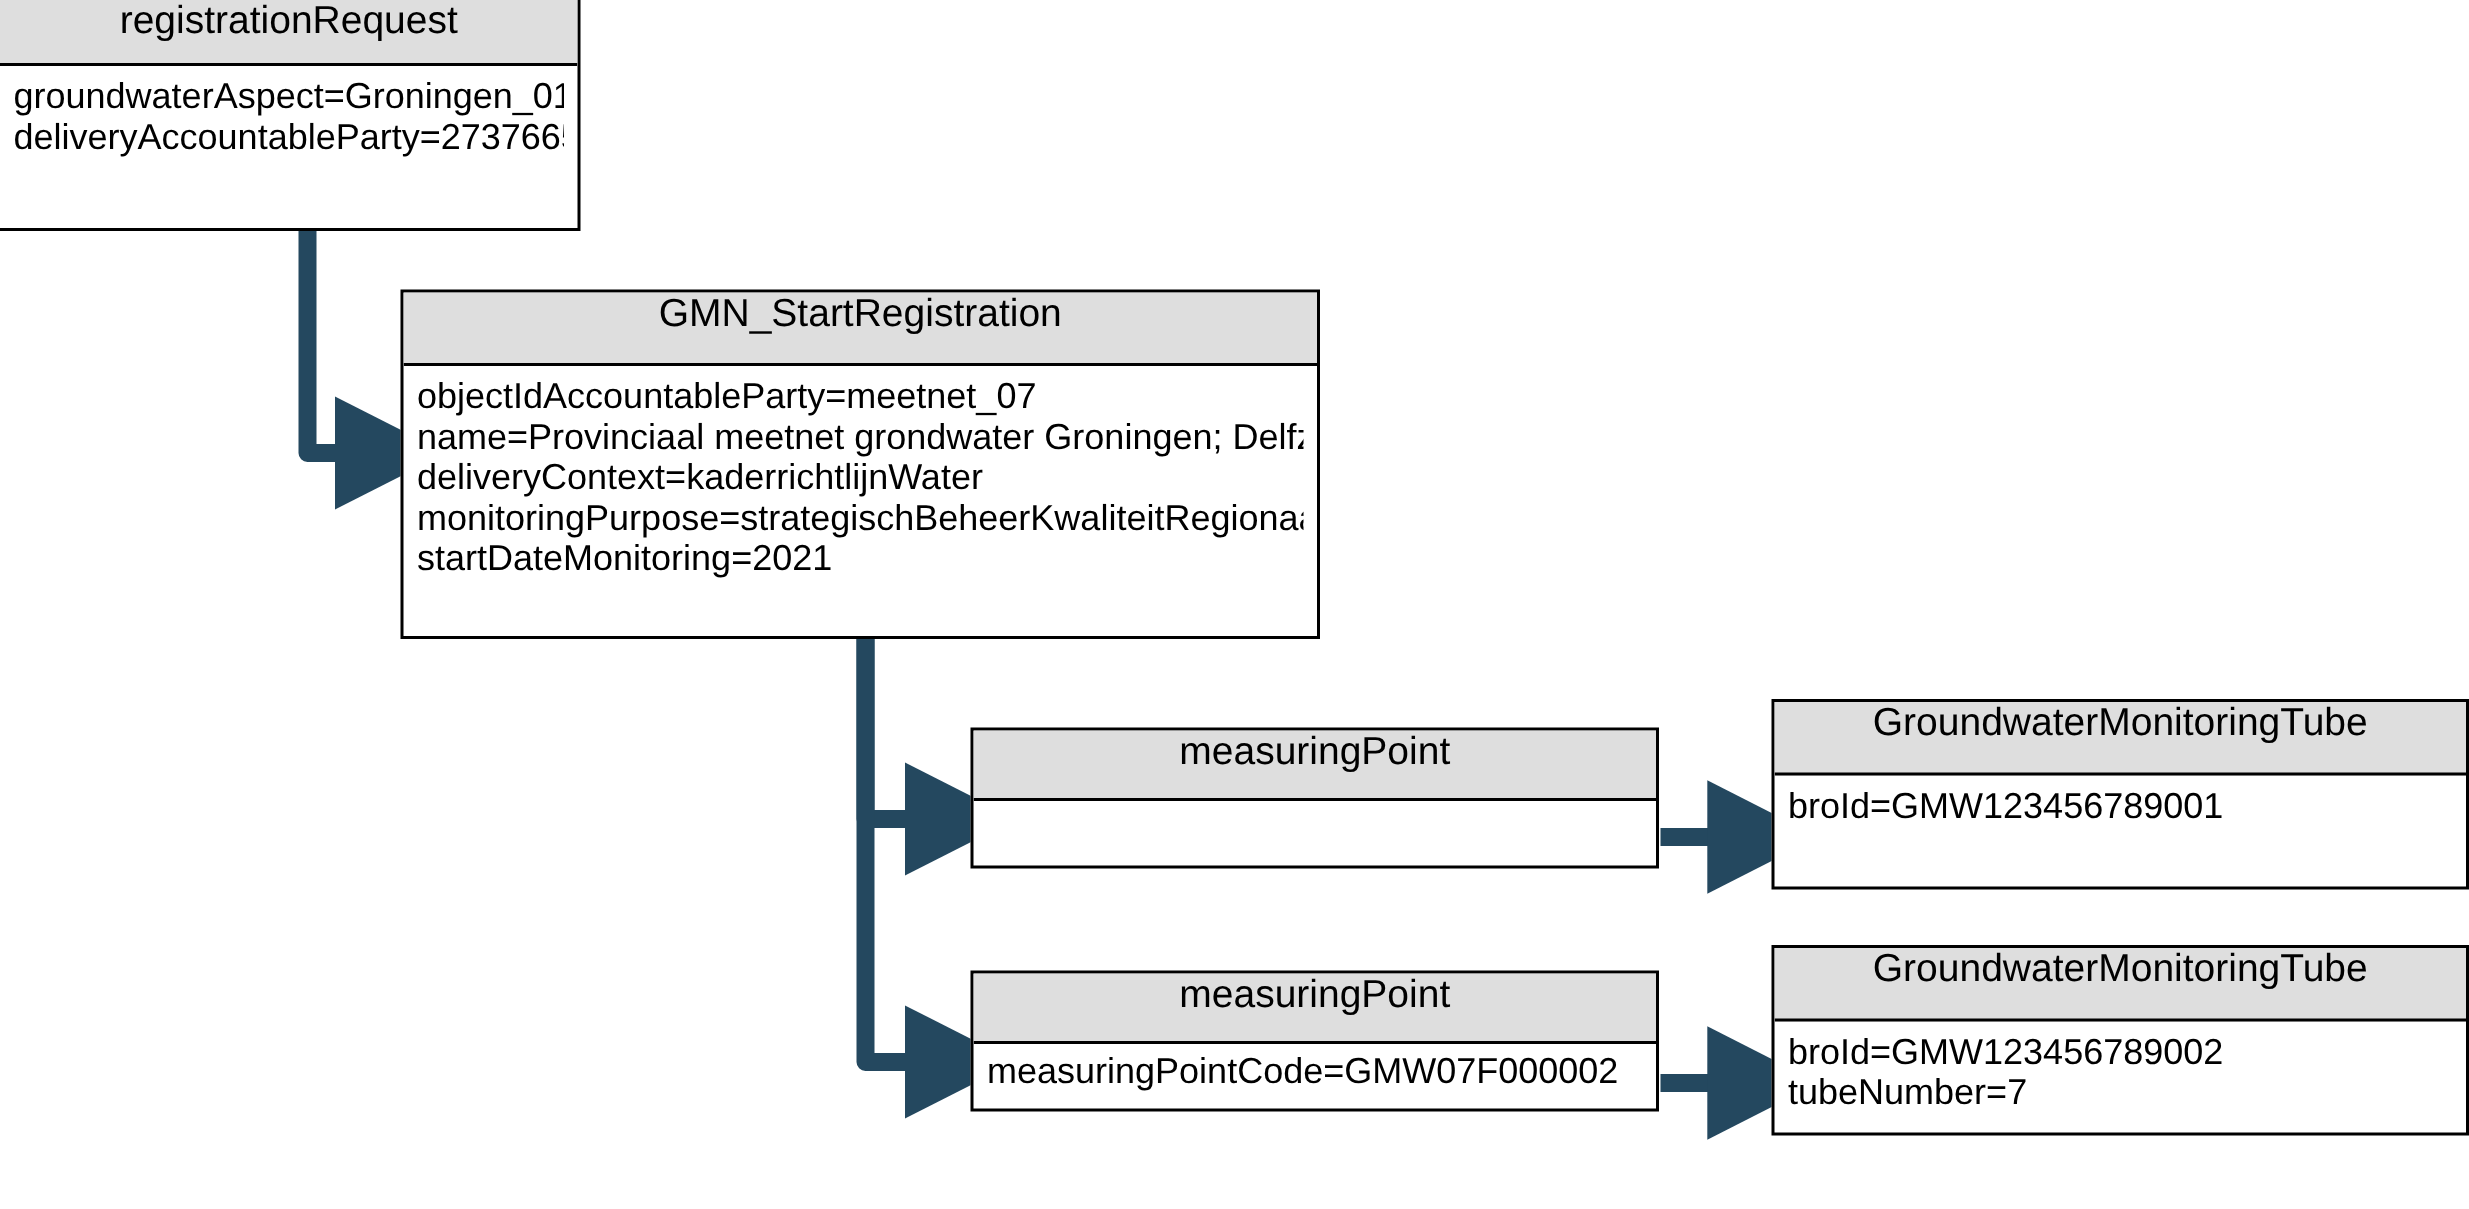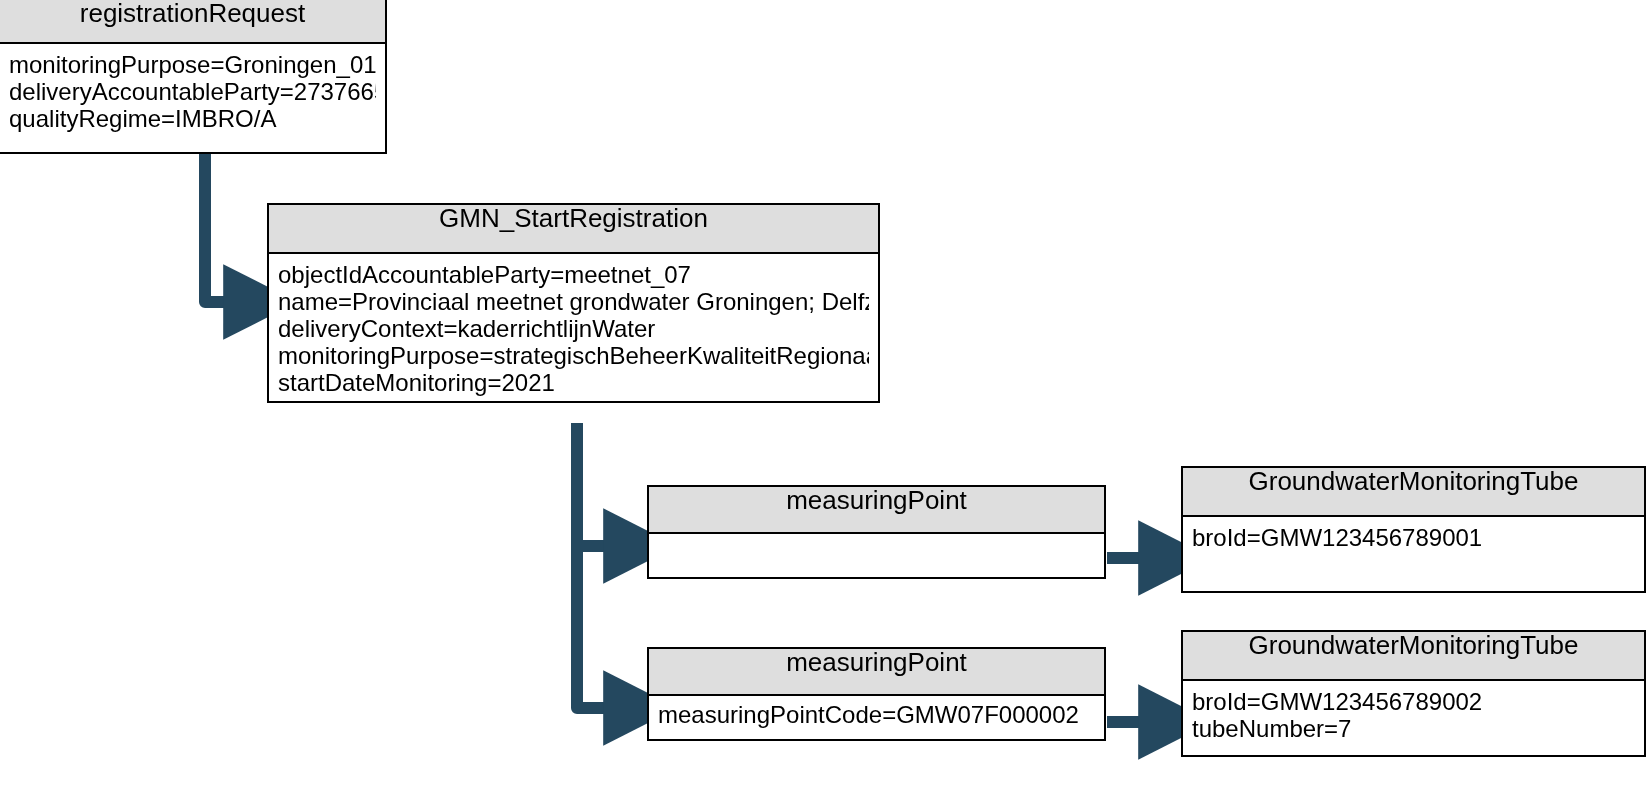--- a/index.html
+++ b/index.html
@@ -65,21 +65,21 @@
     line-height: 27px;
     white-space: nowrap;
     overflow: hidden;
   }
 
   
   #box-registration-request      { left: -2px;  top: -2px;  width: 389px; height: 156px; }
   #box-registration-request .uml-header { height: 44px; }
   #box-registration-request .uml-body   { height: 108px; }
 
-  #box-gmn-start-registration    { left: 267px; top: 203px; width: 613px; height: 200px; }
+  #box-gmn-start-registration    { left: 267px; top: 193px; width: 613px; height: 233px; }
   #box-gmn-start-registration .uml-header { height: 49px; }
   #box-gmn-start-registration .uml-body   { height: 177px; }
 
   #box-measuring-point-1         { left: 647px; top: 485px; width: 459px; height: 94px; }
   #box-measuring-point-1 .uml-header { height: 47px; }
   #box-measuring-point-1 .uml-body   { height: 43px; padding-top: 5px; }
 
   #box-measuring-point-2         { left: 647px; top: 647px; width: 459px; height: 94px; }
   #box-measuring-point-2 .uml-header { height: 47px; }
   #box-measuring-point-2 .uml-body   { height: 59px; padding-top: 5px; }
@@ -113,23 +113,22 @@
     <path d="M 1107,558 L 1152,558" fill="none" stroke="#24485f" stroke-width="12" stroke-linecap="butt" marker-end="url(#arrowhead)"></path>
 
     <path d="M 1107,722 L 1152,722" fill="none" stroke="#24485f" stroke-width="12" stroke-linecap="butt" marker-end="url(#arrowhead)"></path>
   </svg>
 
   <div class="uml-box" id="box-registration-request">
     <div class="uml-header">
       <span>registrationRequest</span>
     </div>
     <div class="uml-body">
-      <div class="attr-line">monitoringPurpose=Groningen_01</div>
+      <div class="attr-line">groundwaterAspect=Groningen_01</div>
       <div class="attr-line">deliveryAccountableParty=2737665</div>
-      <div class="attr-line">qualityRegime=IMBRO/A</div>
     </div>
   </div>
 
   <div class="uml-box" id="box-gmn-start-registration">
     <div class="uml-header">
       <span>GMN_StartRegistration</span>
     </div>
     <div class="uml-body">
       <div class="attr-line">objectIdAccountableParty=meetnet_07</div>
       <div class="attr-line">name=Provinciaal meetnet grondwater Groningen; Delfzijl</div>

